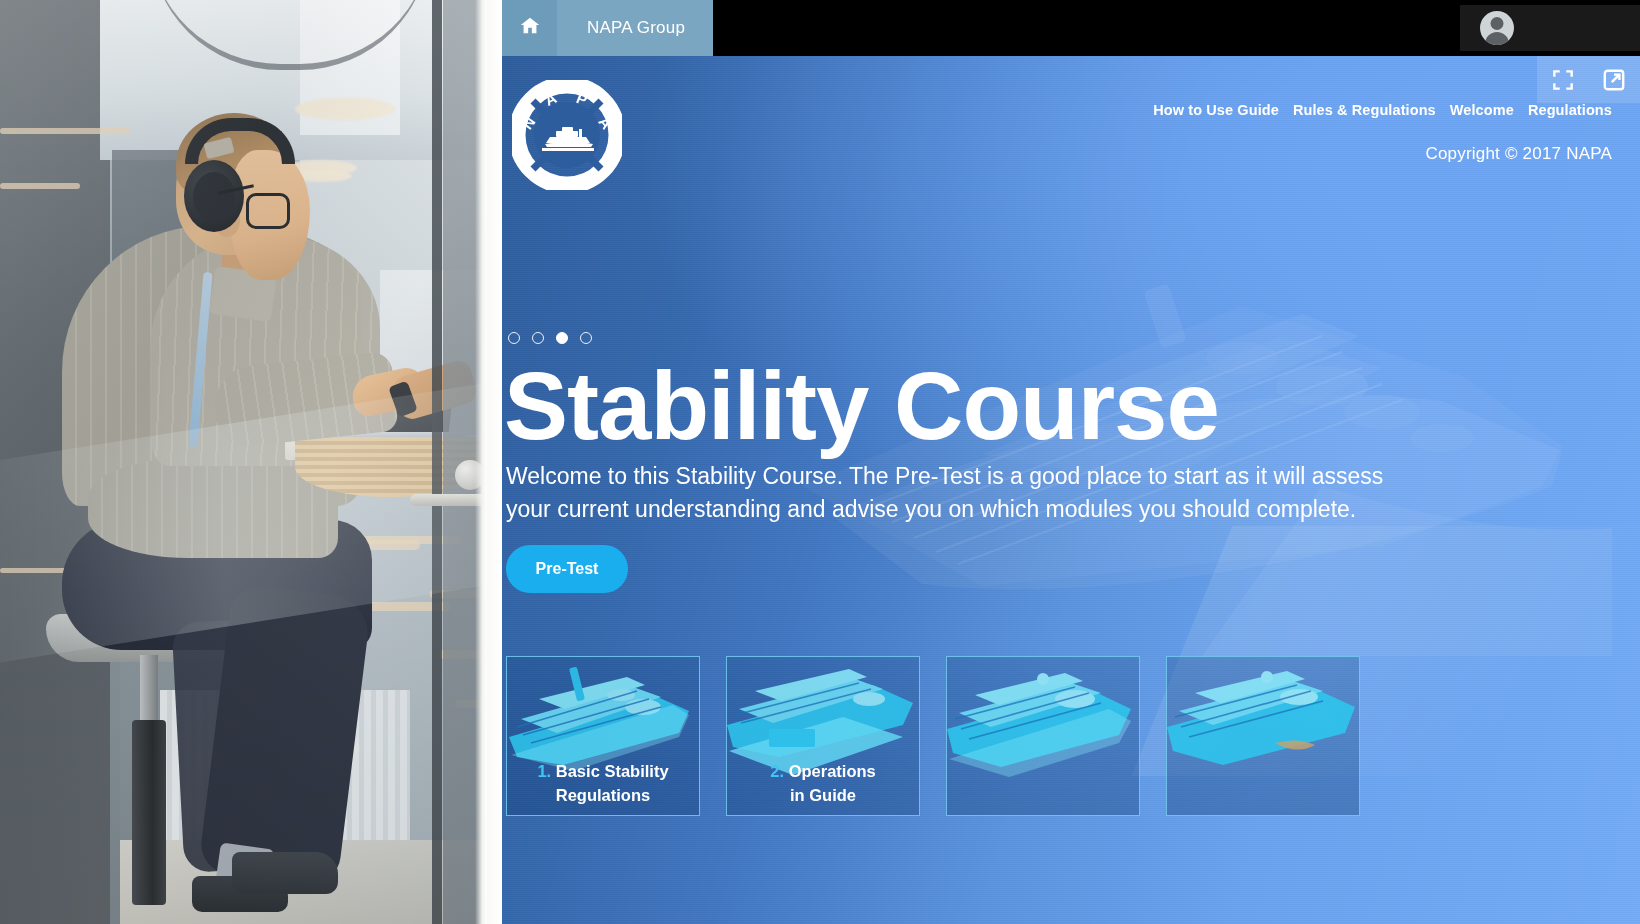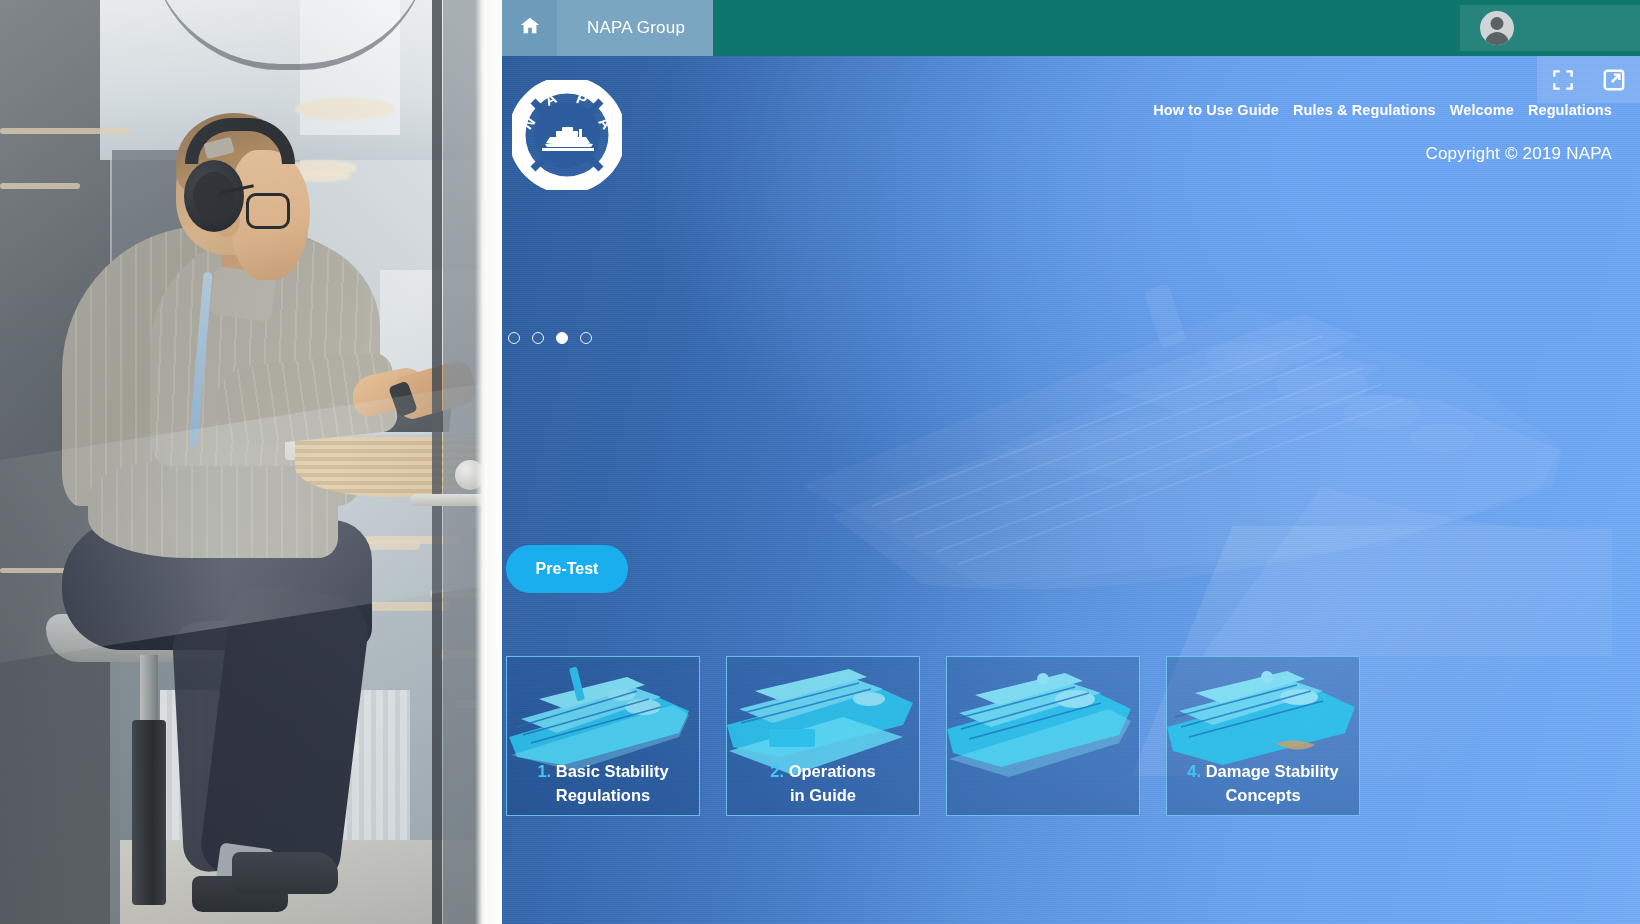--- a/index.html
+++ b/index.html
@@ -156,21 +156,21 @@
   .ph-edge-right { position:absolute; right:0; top:0; width:12px; height:924px;
                 background: linear-gradient(90deg, rgba(255,255,255,0), #f2f2f0 60%, #ffffff 100%); }
 
   
   .gap { position:absolute; left:487px; top:0; width:15px; height:924px;
          background: linear-gradient(90deg,#faf9f7 0%,#ffffff 100%); }
 
   
   .crumb-bar {
     position:absolute; left:502px; top:0; width:1138px; height:60px;
-    background:#0f766e;
+    background:#000000;
     padding-left:18px;
   }
   .crumb-home {
     position:absolute; left:0; top:0; width:55px; height:56px;
     background:#6d9cba; display:flex; align-items:center; justify-content:center;
     cursor:pointer;
   }
   .crumb-home svg { width:22px; height:22px; fill:#ffffff; }
   .crumb-chev {
     position:absolute; left:48px; top:0; width:22px; height:56px;
@@ -472,29 +472,31 @@
       </svg>
     </div>
 
     <div class="top-links">
       <a>How to Use Guide</a>
       <a>Rules &amp; Regulations</a>
       <a>Welcome</a>
       <a>Regulations</a>
     </div>
 
-    <div class="copyright">Copyright © 2019 NAPA</div>
+    <div class="copyright">Copyright © 2017 NAPA</div>
 
     <div class="dots">
       <span class="dot"></span>
       <span class="dot"></span>
       <span class="dot active"></span>
       <span class="dot"></span>
     </div>
 
+    <h1 class="hero-title">Stability Course</h1>
+    <p class="hero-desc">Welcome to this Stability Course. The Pre-Test is a good place to start as it will assess your current understanding and advise you on which modules you should complete.</p>
 
     <button class="pretest-btn">Pre-Test</button>
 
     <div class="cards">
 
       <div class="card">
         <div class="card-ship">
           <svg viewBox="0 0 202 128">
             <g fill="#2ec7ee" opacity="0.9">
               <path d="M6 78 L150 36 L186 52 L176 74 L60 106 L14 98 Z"></path>
@@ -576,22 +578,17 @@
               <circle cx="104" cy="18" r="6" fill="#9bedfa"></circle>
             </g>
             <g stroke="#1a73b8" stroke-width="1.7" opacity=".75">
               <path d="M12 58 L134 26"></path>
                 <path d="M18 68 L148 32"></path>
                 <path d="M26 78 L160 42"></path>
             </g>
             <path d="M112 84 q22 -6 40 2 q-18 10 -40 -2 z" fill="#c9a46a" opacity=".85"></path>
           </svg>
         </div>
-        <div class="card-label">
-          <span class="card-num">4. </span>
-          <span>Damage Stability</span><br>
-          <span>Concepts</span>
-        </div>
       </div>
 
     </div>
   </div>
 </div>
 
 </body></html>

